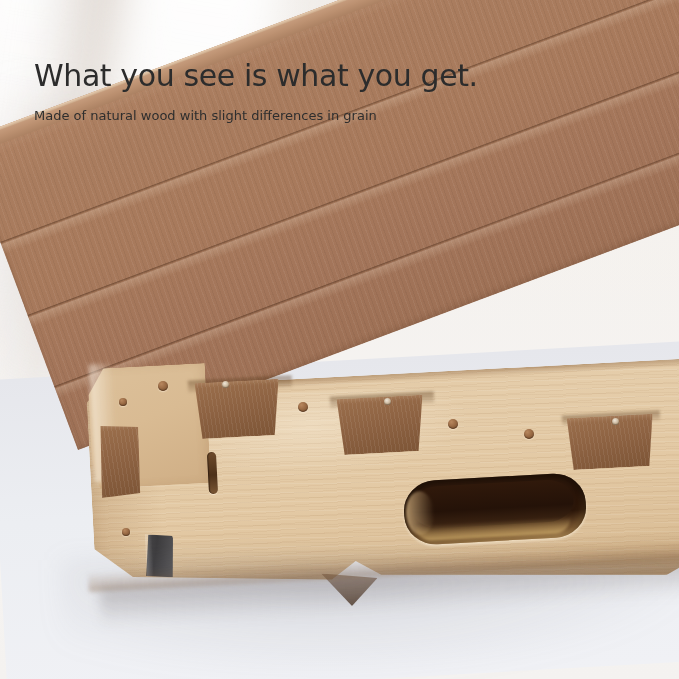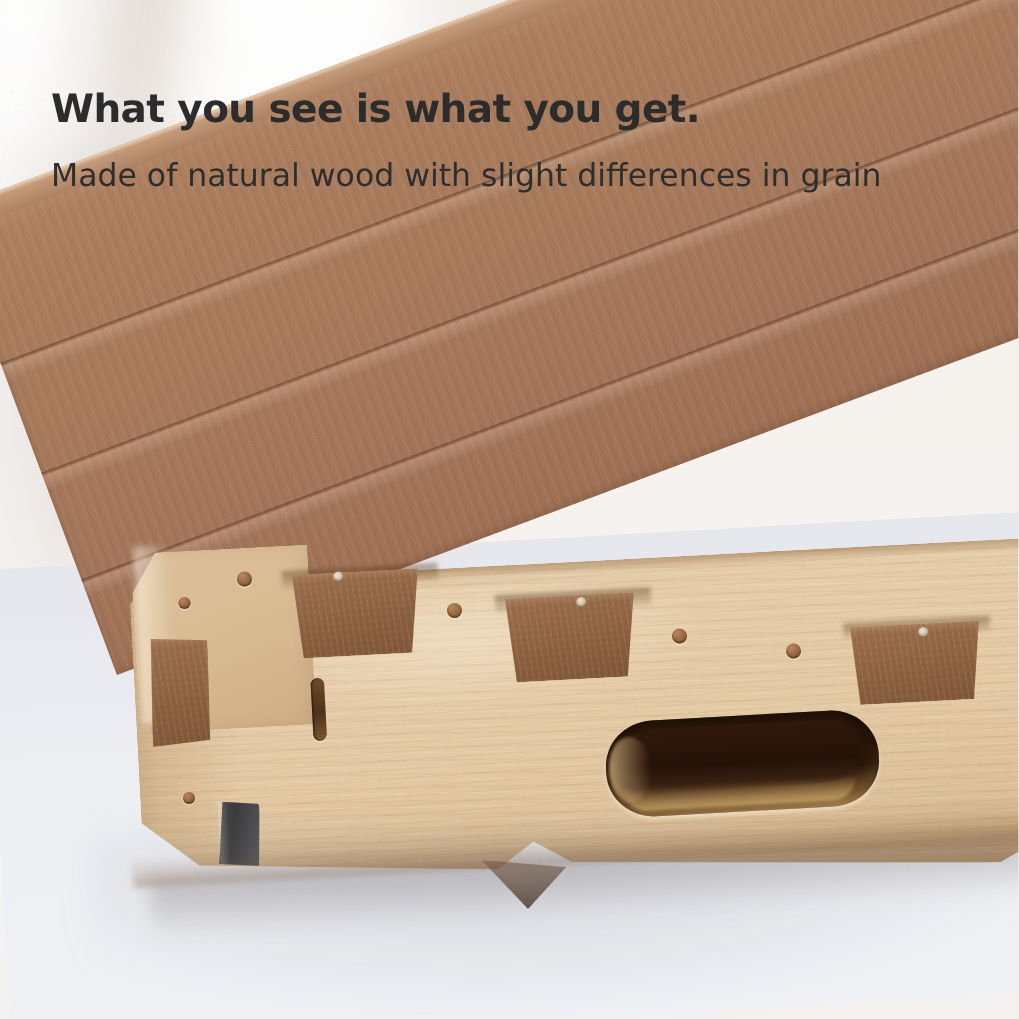--- a/index.html
+++ b/index.html
@@ -333,31 +333,31 @@
   }
 
   
   .text-block{
     position:absolute;left:34px;top:58px;width:560px;
     z-index:40;
   }
   .headline{
     margin:0;
     font-family:"DejaVu Sans", sans-serif;
-    font-size:26px;
-    font-weight:700;
+    font-size:30px;
+    font-weight:400;
     letter-spacing:-0.4px;
     color:#2c2c2c;
     line-height:1.18;
     white-space:nowrap;
   }
   .sub{
     margin:0;
     font-family:"DejaVu Sans", sans-serif;
-    font-size:21px;
+    font-size:13px;
     font-weight:400;
     color:#2e2e2e;
     line-height:1.52;
     white-space:nowrap;
   }
   .sub.first{margin-top:13px;}
 </style>
 </head>
 <body>
 

